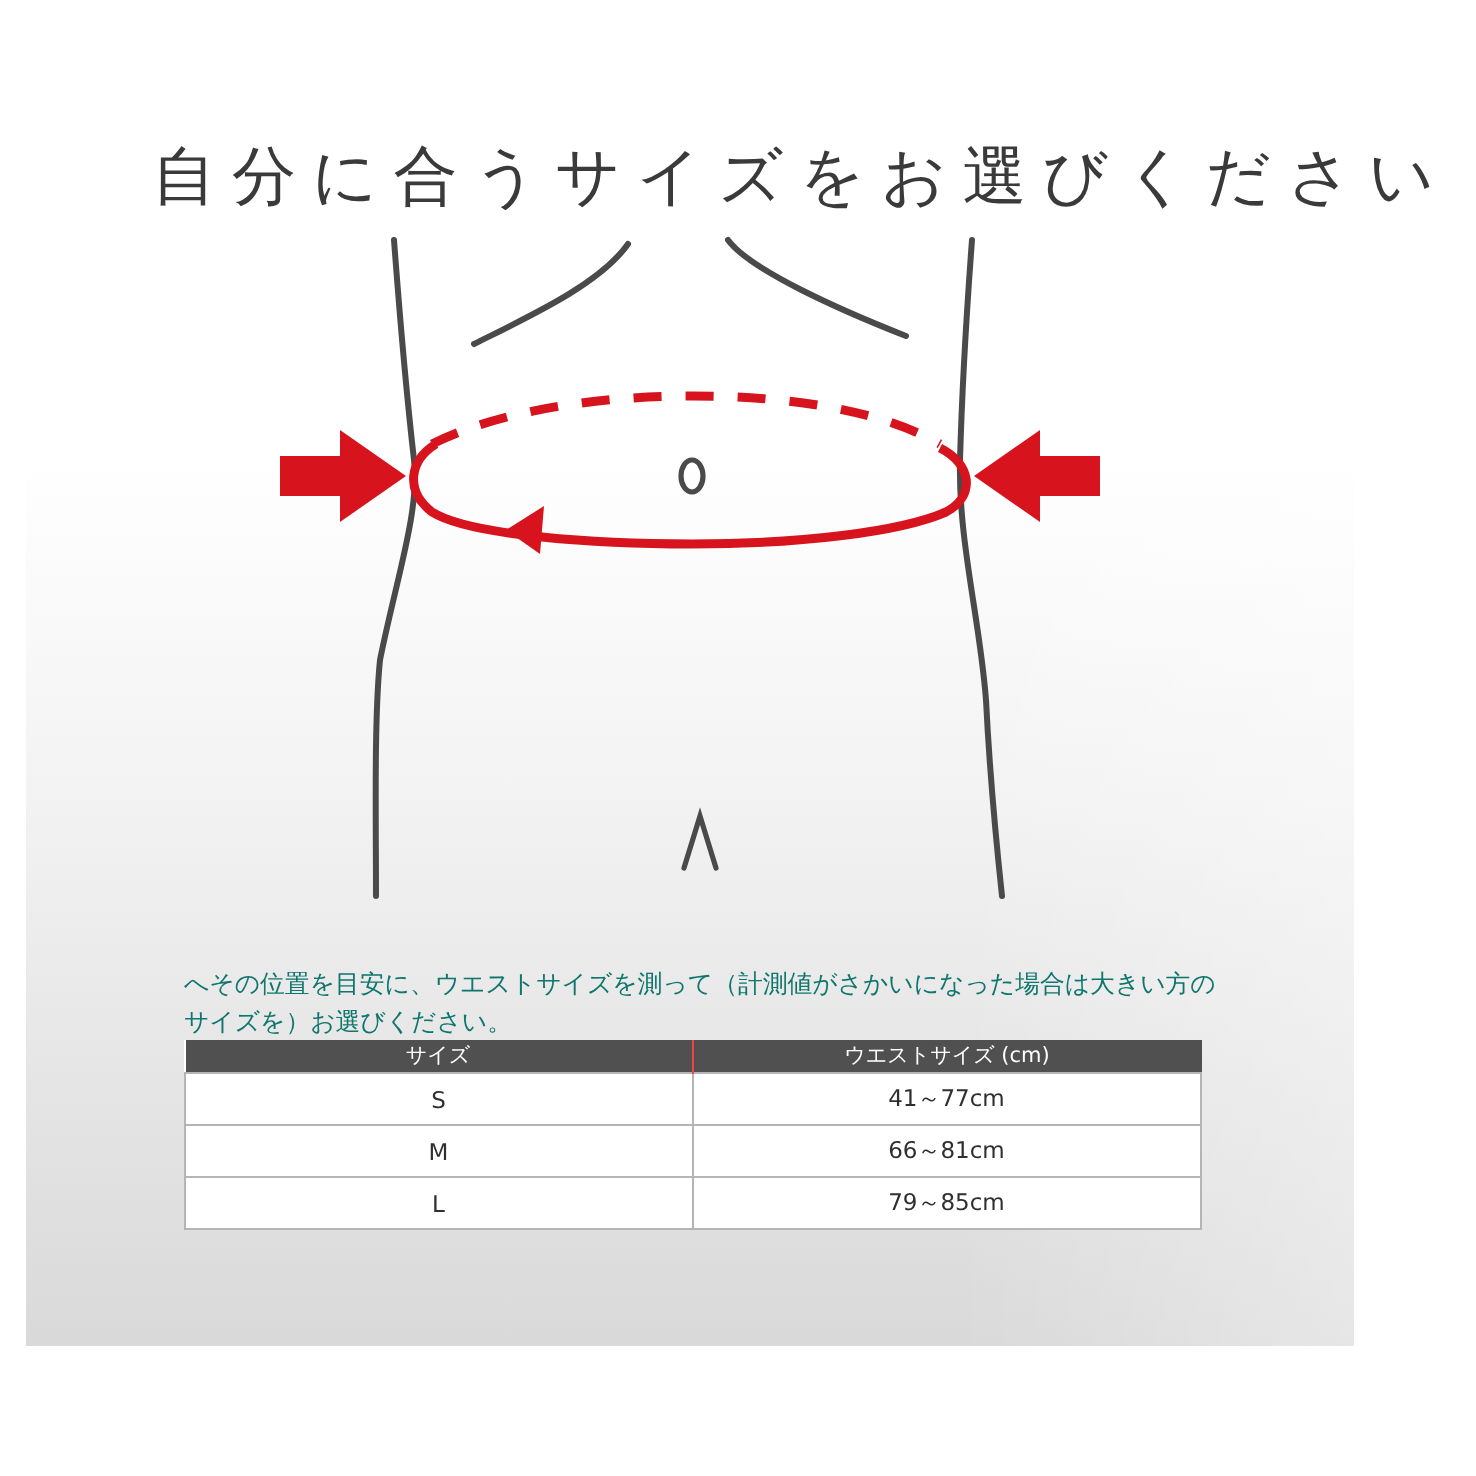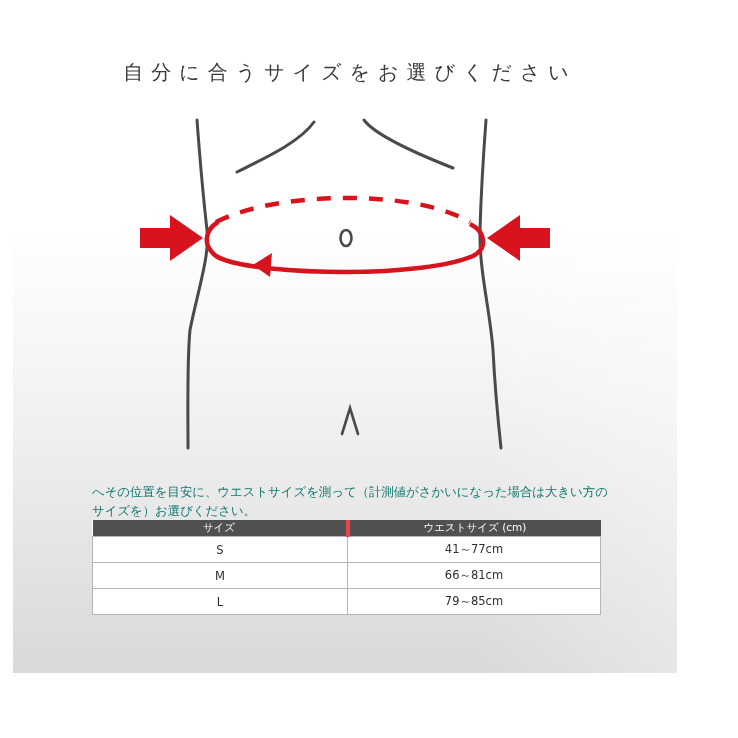--- a/index.html
+++ b/index.html
@@ -26,25 +26,25 @@
     }
     .panel::after {
       content: "";
       position: absolute;
       inset: 0;
       background: linear-gradient(90deg, rgba(255,255,255,0) 70%, rgba(255,255,255,0.35) 100%);
       pointer-events: none;
     }
     .title {
       position: absolute;
-      left: 90px;
+      left: 76px;
       top: 46px;
       width: 520px;
       text-align: center;
-      font-size: 20px;
+      font-size: 32px;
       letter-spacing: 8px;
       color: #3a3a3a;
       font-weight: normal;
       white-space: nowrap;
     }
     .illustration {
       position: absolute;
       left: 130px;
       top: 110px;
       width: 430px;
@@ -68,21 +68,21 @@
       background: #ffffff;
       font-size: 11.5px;
     }
     .size-table th {
       background: #505050;
       color: #ffffff;
       font-weight: normal;
       height: 16px;
       padding: 0;
       font-size: 10.5px;
-      border-left: 4px solid #ef4444;
+      border-left: 1px solid #ef4444;
     }
     .size-table th:first-child { border-left: none; width: 253px; }
     .size-table td {
       height: 25px;
       padding: 0;
       text-align: center;
       color: #2f2f2f;
       border: 1px solid #b5b5b5;
     }
   </style>

